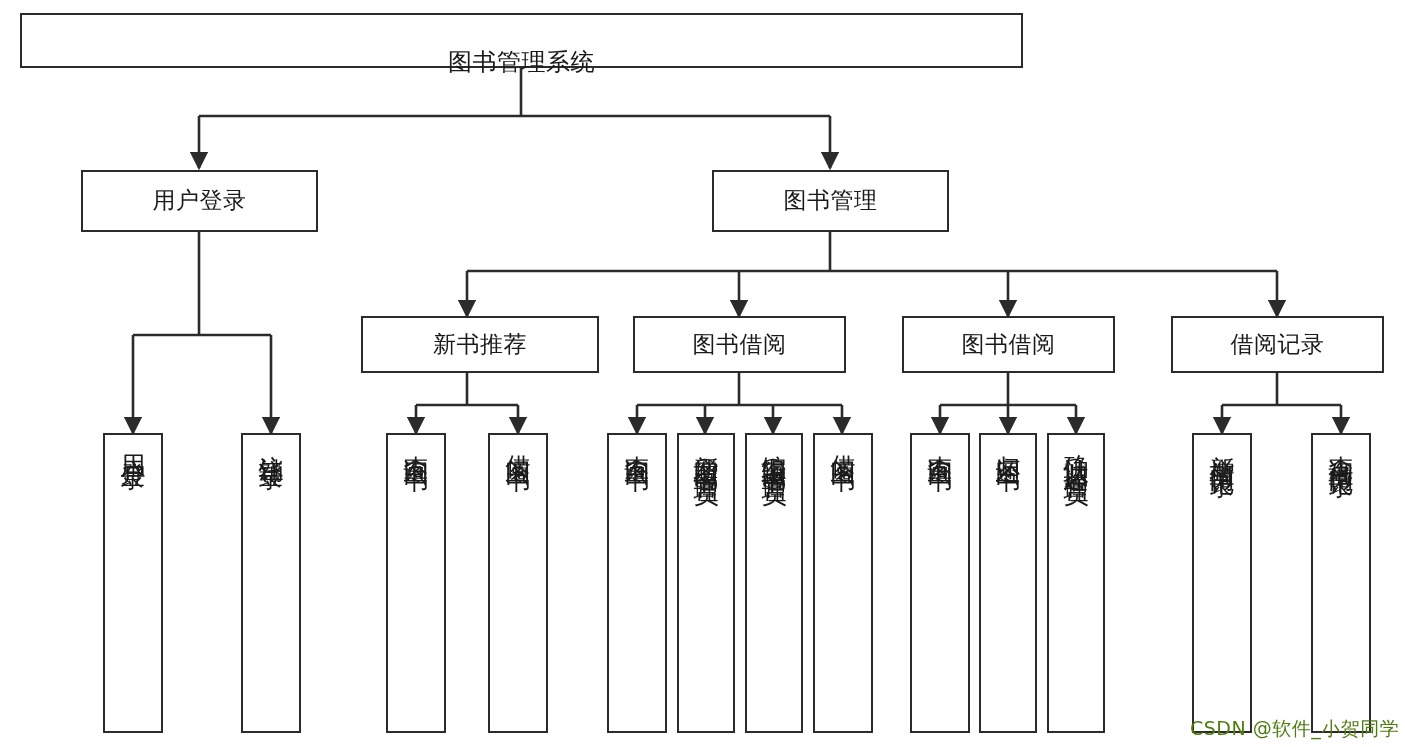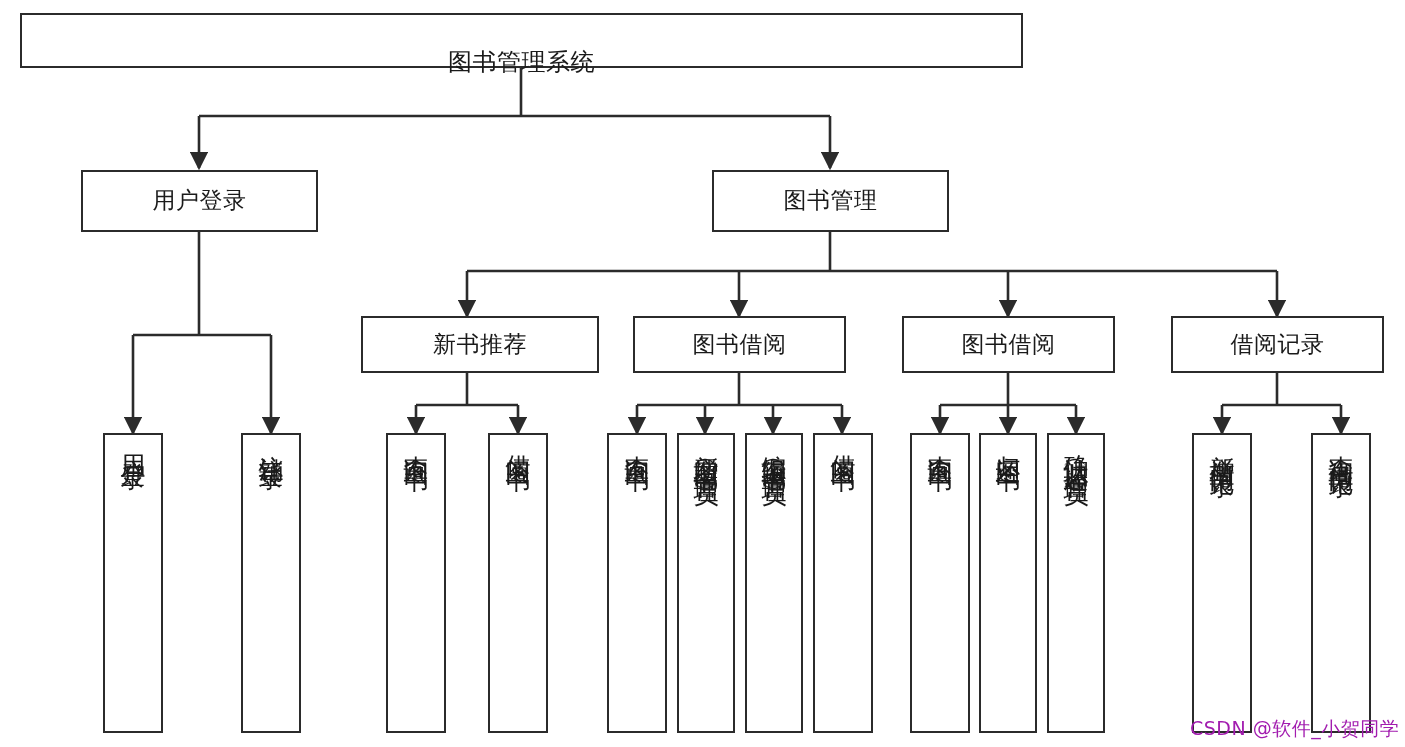--- a/index.html
+++ b/index.html
@@ -61,21 +61,21 @@
     writing-mode: vertical-rl;
     text-orientation: upright;
     font-size: 25px;
     line-height: 1.0;
     letter-spacing: 4px;
     white-space: nowrap;
     margin-top: 0;
   }
   .watermark {
     position: absolute;
-    color: #a21caf;
+    color: #4d7c0f;
     font-size: 19px;
     white-space: nowrap;
     letter-spacing: 0.5px;
   }
 </style>
 </head>
 <body>
 
 <div id="canvas">
 

